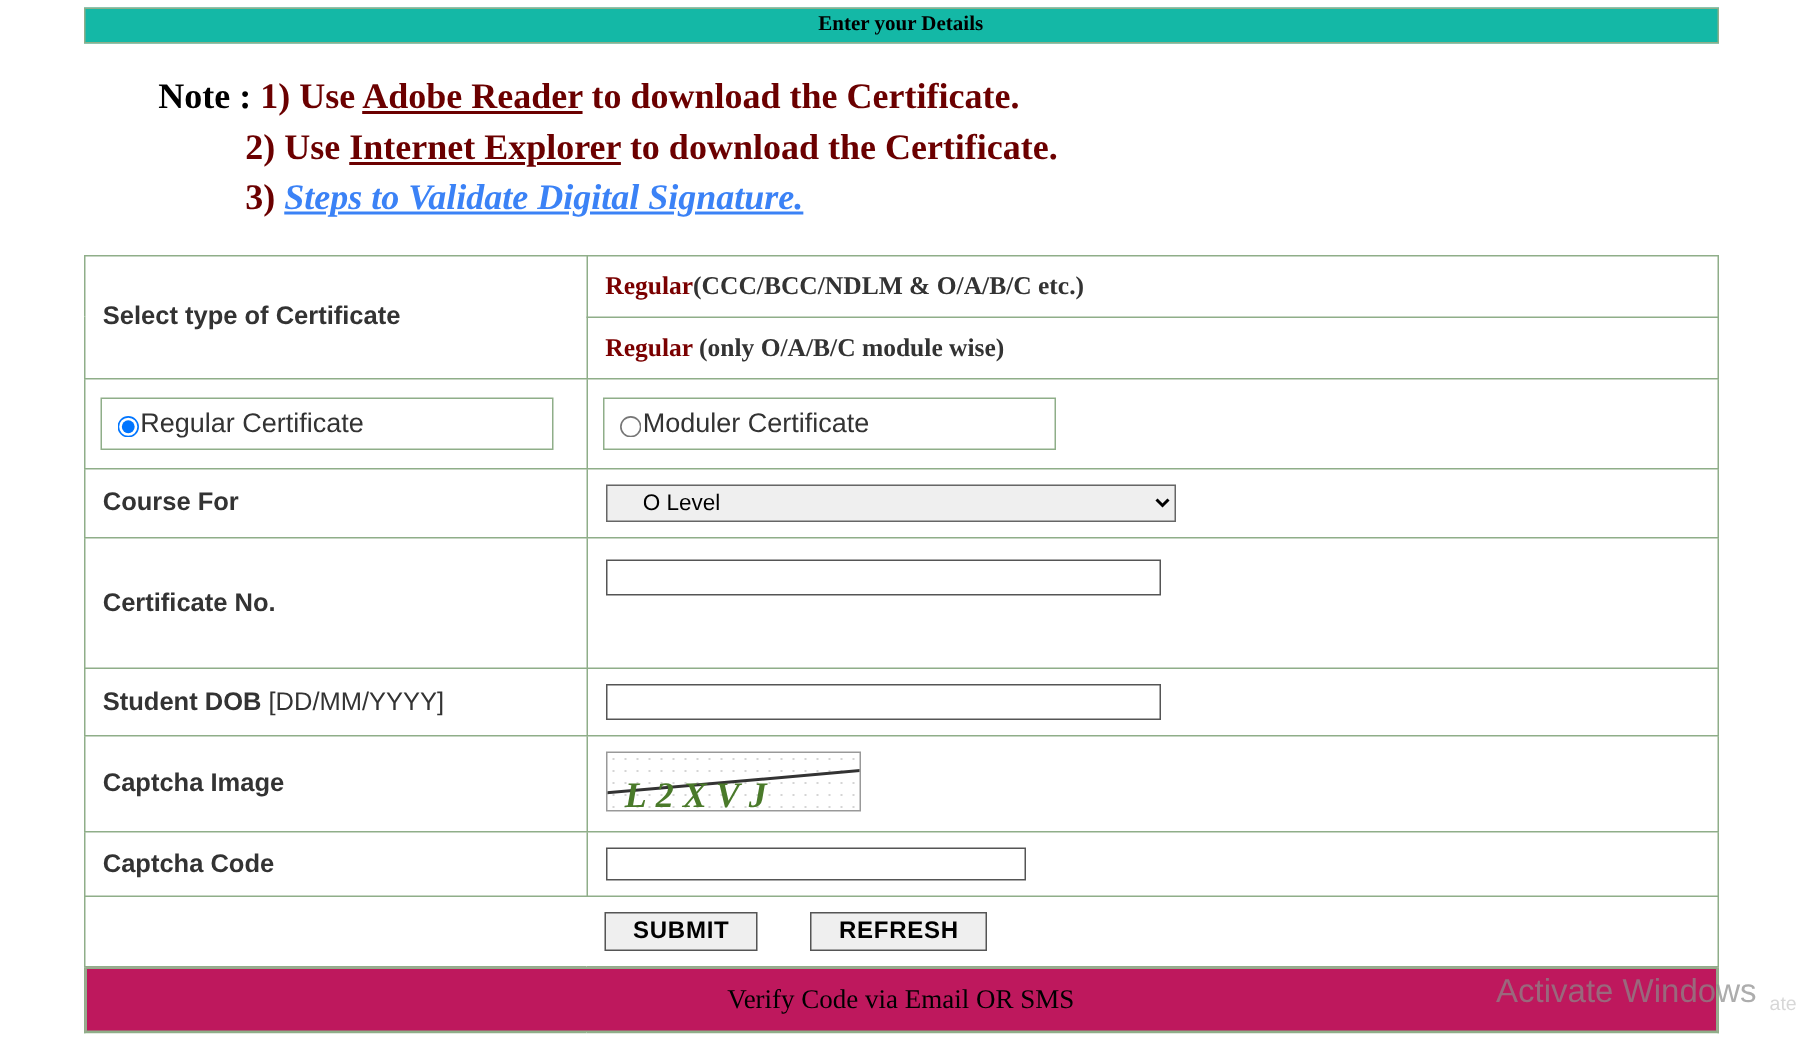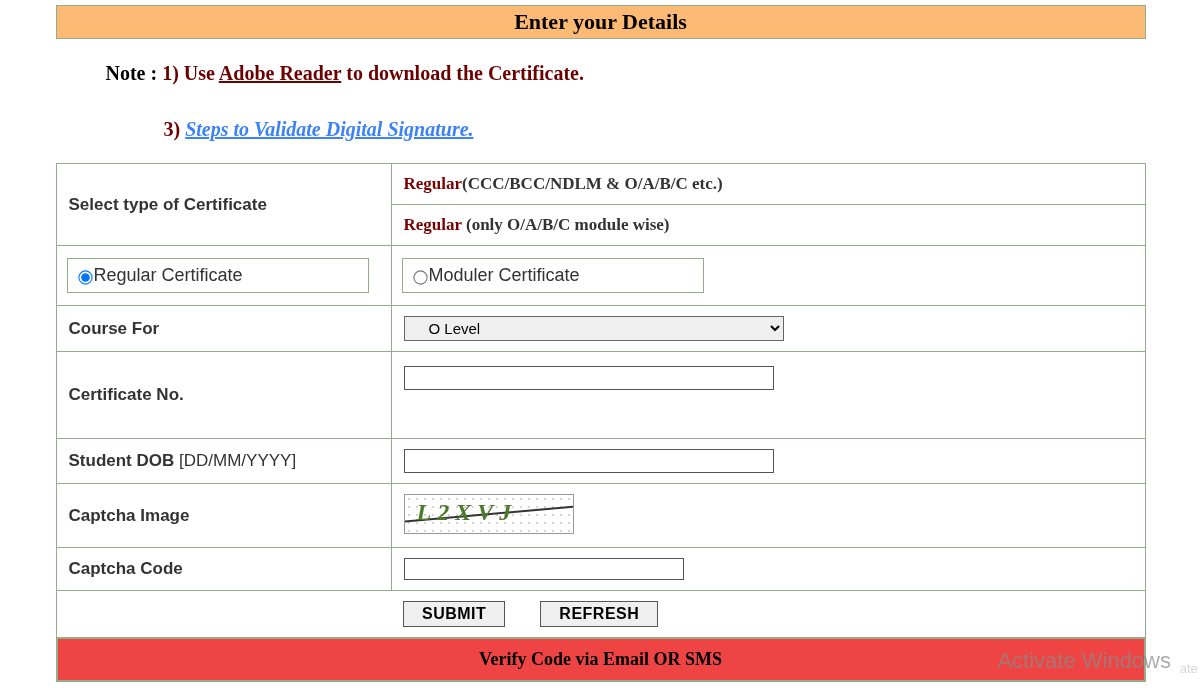--- a/index.html
+++ b/index.html
@@ -8,34 +8,34 @@
     font-family: Verdana, Geneva, sans-serif;
     font-size: 14px;
     background: #fff;
   }
   .page {
     width: 1090px;
     margin: 0 auto;
     padding: 5px 55px 0 55px;
   }
   .header-bar {
-    background: #fdba74;
+    background: #14b8a6;
     border: 1px solid #8fae89;
     text-align: center;
     font-weight: bold;
     font-family: "Times New Roman", serif;
-    font-size: 22px;
+    font-size: 14px;
     color: #000;
     padding: 3px 0;
     margin-bottom: 20px;
   }
   .notes {
     margin: 0 0 20px 50px;
     font-family: "Times New Roman", serif;
-    font-size: 20px;
+    font-size: 24px;
     color: #6b0000;
     font-weight: bold;
     line-height: 1.4;
   }
   .notes .note-label {
     color: #000;
   }
   .notes a {
     color: #6b0000;
     text-decoration: underline;
@@ -148,44 +148,44 @@
   }
   .captcha-text {
     font-family: Georgia, serif;
     font-style: italic;
     font-weight: bold;
     font-size: 24px;
     color: #4a7a2a;
     letter-spacing: 6px;
     position: absolute;
     left: 12px;
-    top: 4px;
+    top: 16px;
   }
   .captcha-noise {
     position: absolute;
     left: 0; top: 0; right: 0; bottom: 0;
     background-image:
       radial-gradient(#888 1px, transparent 1px);
     background-size: 8px 8px;
     opacity: 0.35;
   }
   .captcha-line {
     position: absolute;
     left: -5px;
     top: 18px;
     width: 180px;
     height: 2px;
     background: #333;
     transform: rotate(-5deg);
   }
   .footer-bar {
-    background: #ef4444;
+    background: #be185d;
     border: 1px solid #8fae89;
     text-align: center;
-    font-weight: bold;
+    font-weight: normal;
     font-family: "Times New Roman", serif;
     font-size: 18px;
     color: #000;
     padding: 10px 0;
   }
   .watermark {
     position: fixed;
     right: 30px;
     bottom: 17px;
     color: #8a8a8a;
@@ -212,20 +212,24 @@
 
   <div class="header-bar">
     <span>Enter your Details</span>
   </div>
 
   <div class="notes">
     <span class="note-label">Note :</span>
     <span>1)</span>
     <span>Use </span><a href="#">Adobe Reader</a><span> to download the Certificate.</span>
     <br>
+    <span class="indent">
+      <span>2)</span>
+      <span>Use </span><a href="#">Internet Explorer</a><span> to download the Certificate.</span>
+    </span>
     <br>
     <span class="indent">
       <span>3)</span>
       <a href="#" class="orange">Steps to Validate Digital Signature.</a>
     </span>
   </div>
 
   <table class="form-table">
     <tbody>
         <tr class="cert-type-row">

